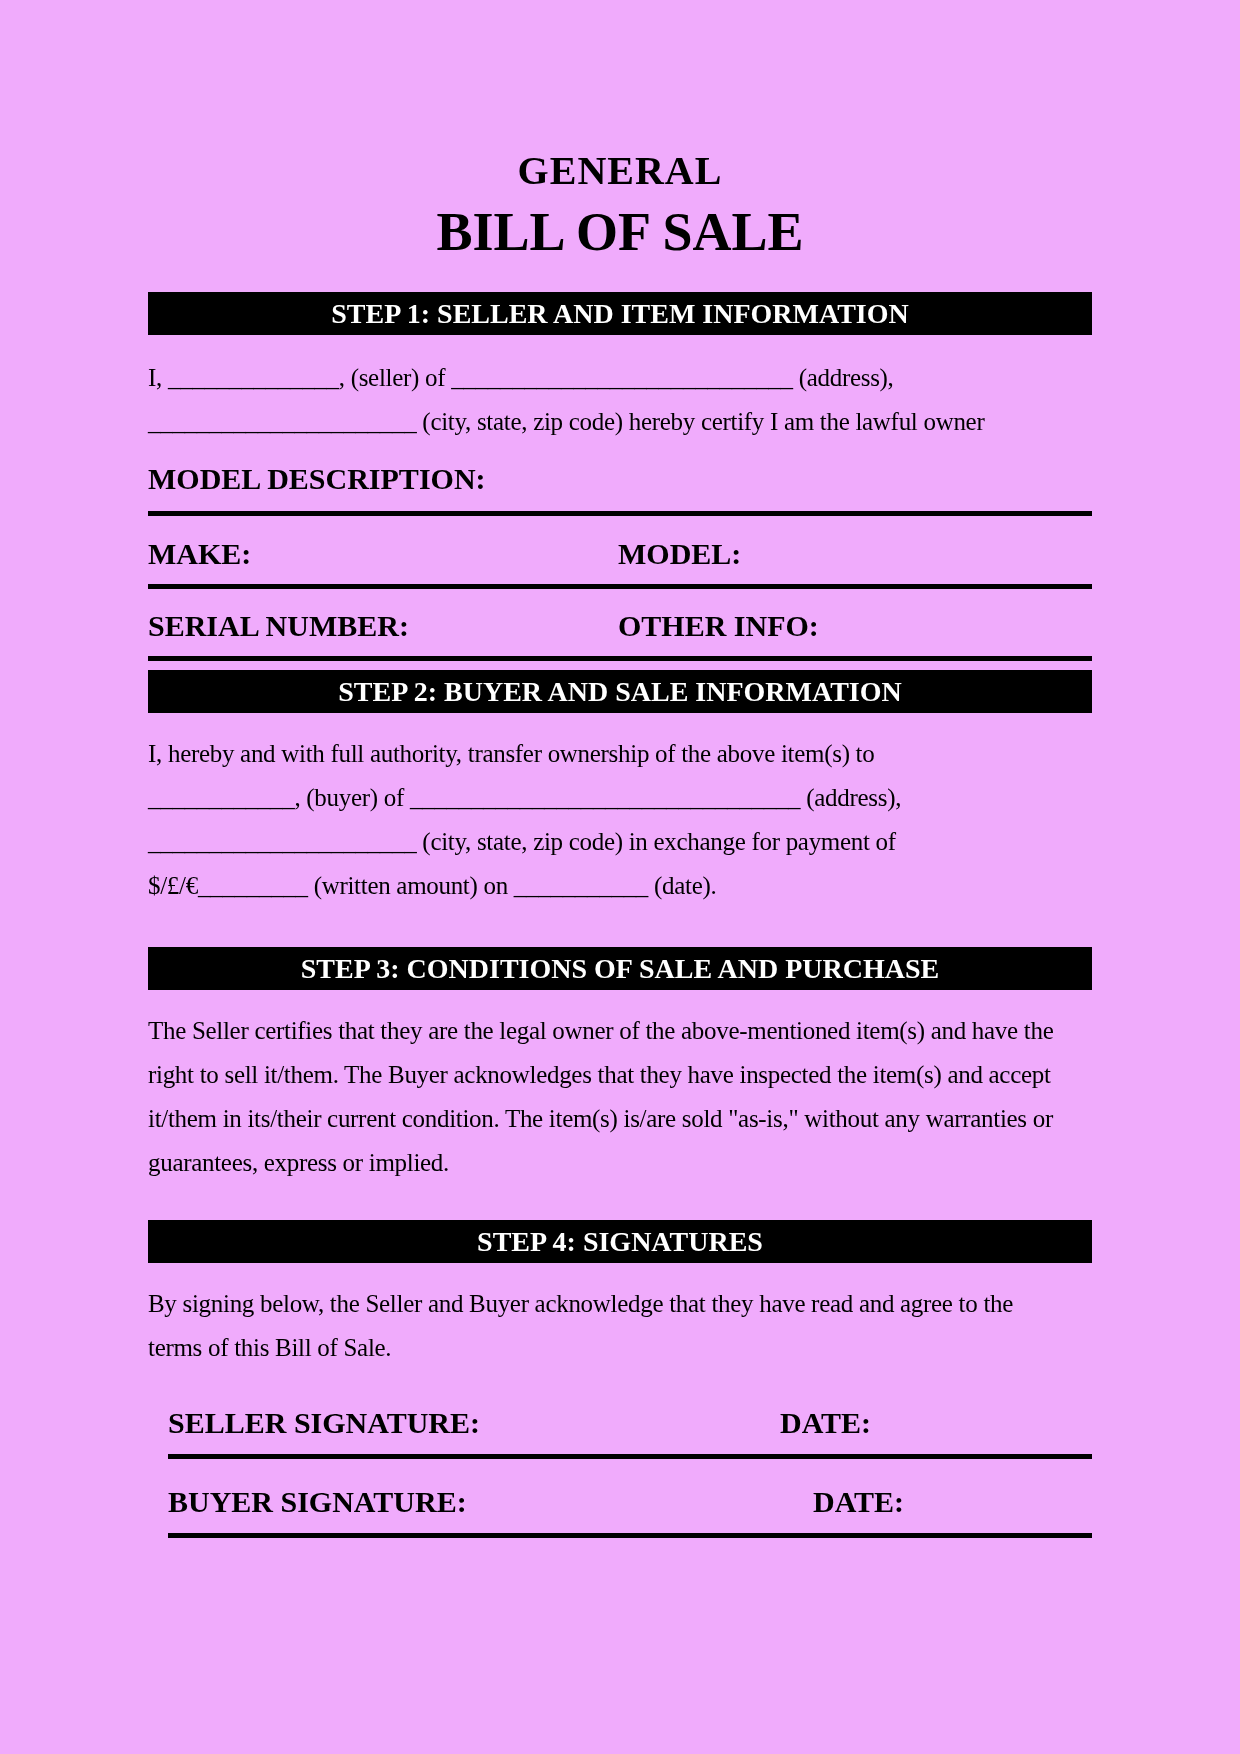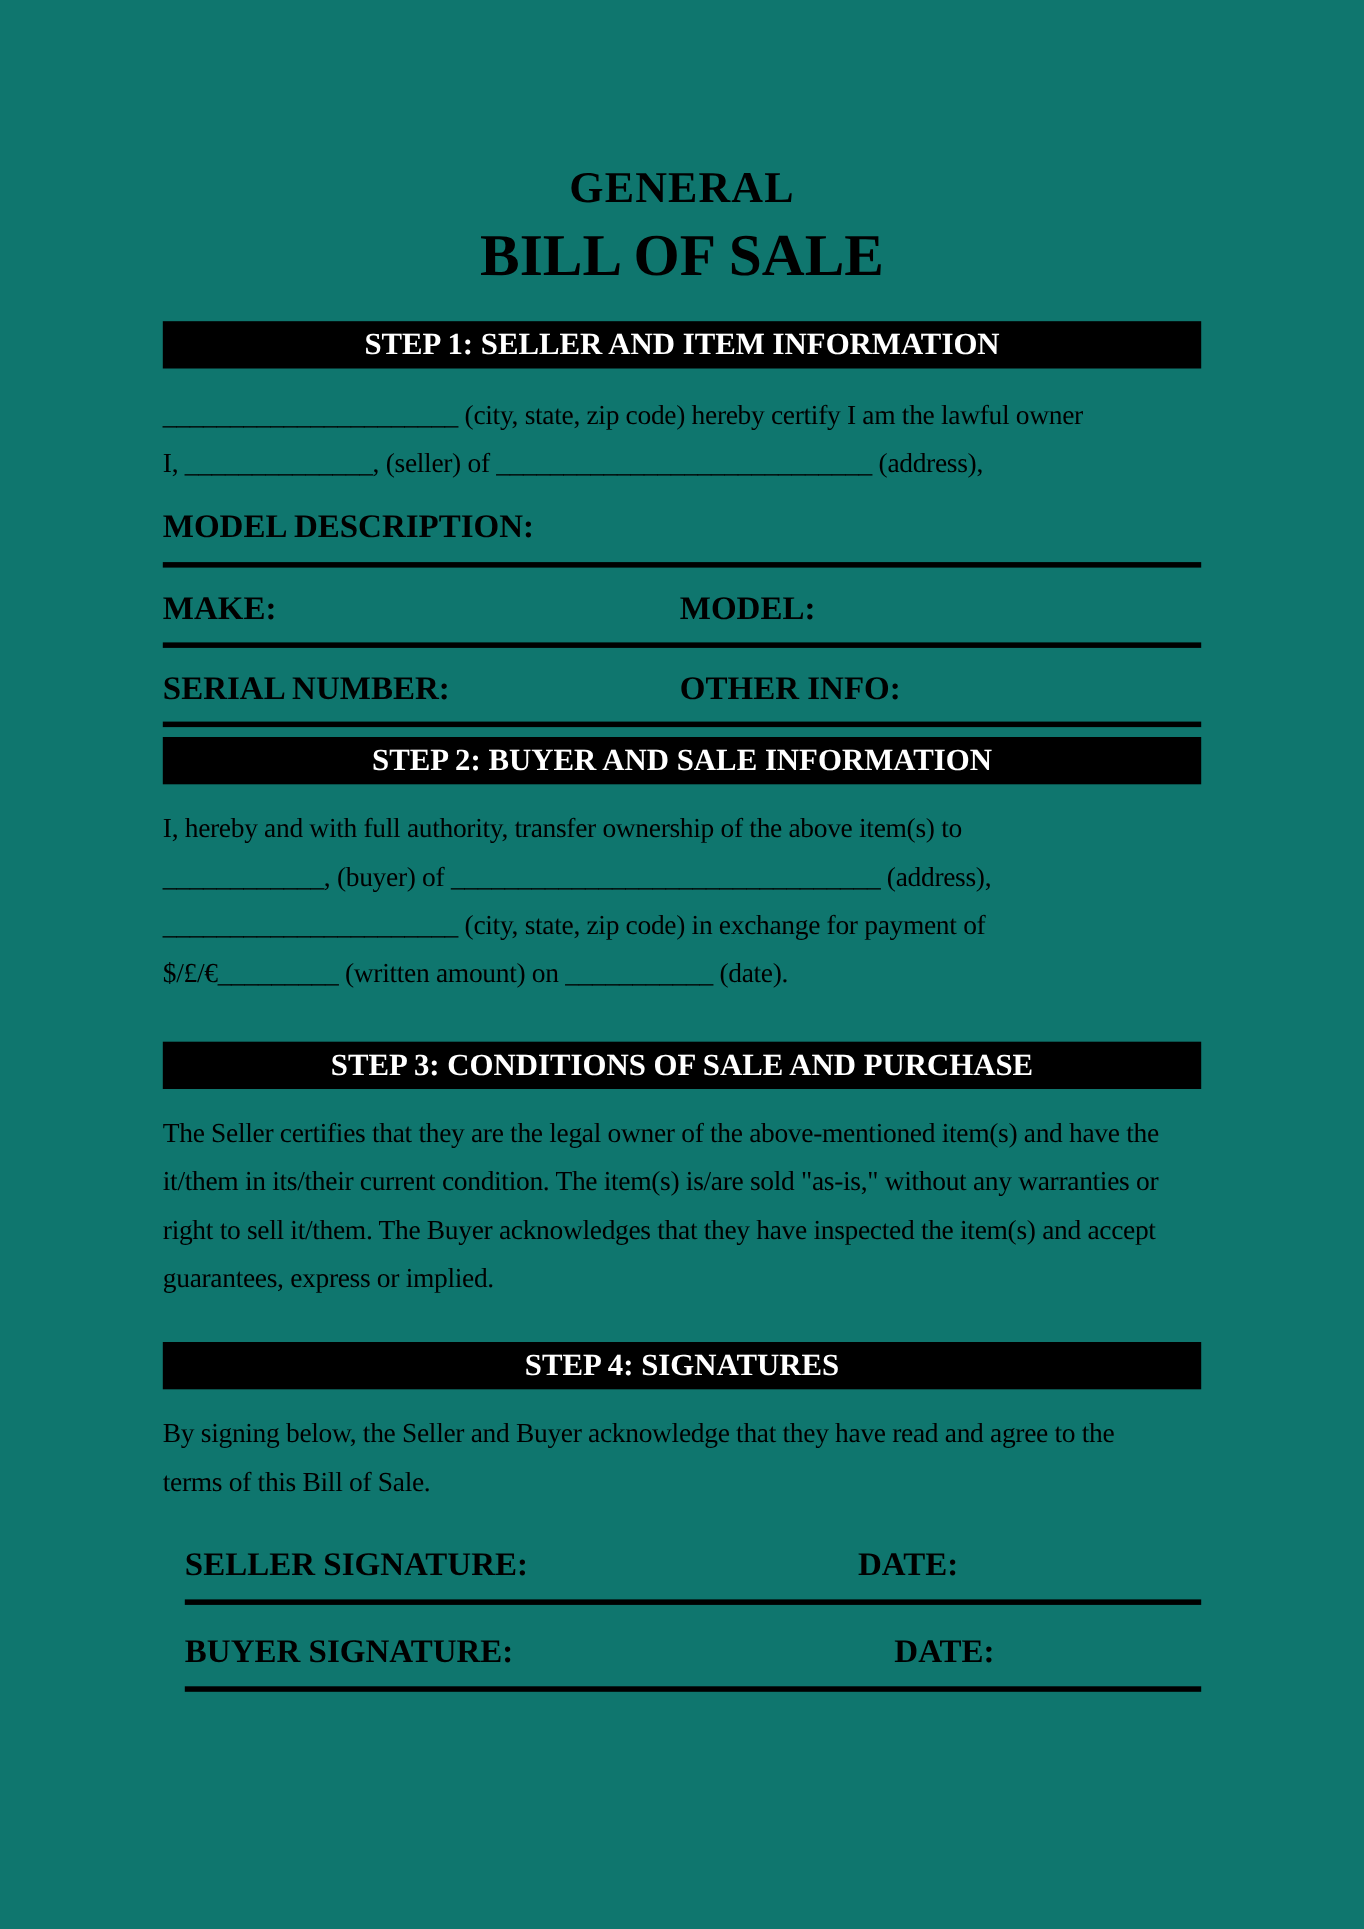--- a/index.html
+++ b/index.html
@@ -1,21 +1,21 @@
 <!DOCTYPE html>
 <html><head>
 <meta charset="utf-8">
 <style>
   html, body { margin: 0; padding: 0; background: #ffffff; }
   .page {
     position: relative;
     width: 1240px;
     height: 1754px;
     margin: 0 auto;
-    background: #0f766e;
+    background: #f0abfc;
     color: #000000;
     font-family: "Liberation Serif", "DejaVu Serif", serif;
     box-sizing: border-box;
     padding: 0 148px;
     overflow: hidden;
   }
   .title-small {
     padding-top: 145px;
     font-size: 40px;
     line-height: 52px;
@@ -90,22 +90,22 @@
 <body>
 
 <div class="page">
 
   <div class="title-small">GENERAL</div>
   <div class="title-large">BILL OF SALE</div>
 
   <div class="step-bar">STEP 1: SELLER AND ITEM INFORMATION</div>
 
   <div class="para p1">
+    <div class="line">I, ______________, (seller) of ____________________________ (address),</div>
     <div class="line">______________________ (city, state, zip code) hereby certify I am the lawful owner</div>
-    <div class="line">I, ______________, (seller) of ____________________________ (address),</div>
   </div>
 
   <div class="field-label">MODEL DESCRIPTION:</div>
 
   <div class="field-row row1">
     <div class="c1">MAKE:</div>
     <div class="c2">MODEL:</div>
   </div>
 
   <div class="field-row row2">
@@ -119,22 +119,22 @@
     <div class="line">I, hereby and with full authority, transfer ownership of the above item(s) to</div>
     <div class="line">____________, (buyer) of ________________________________ (address),</div>
     <div class="line">______________________ (city, state, zip code) in exchange for payment of</div>
     <div class="line">$/£/€_________ (written amount) on ___________ (date).</div>
   </div>
 
   <div class="step-bar bar3">STEP 3: CONDITIONS OF SALE AND PURCHASE</div>
 
   <div class="para p3">
     <div class="line">The Seller certifies that they are the legal owner of the above-mentioned item(s) and have the</div>
+    <div class="line">right to sell it/them. The Buyer acknowledges that they have inspected the item(s) and accept</div>
     <div class="line">it/them in its/their current condition. The item(s) is/are sold "as-is," without any warranties or</div>
-    <div class="line">right to sell it/them. The Buyer acknowledges that they have inspected the item(s) and accept</div>
     <div class="line">guarantees, express or implied.</div>
   </div>
 
   <div class="step-bar bar4">STEP 4: SIGNATURES</div>
 
   <div class="para p4">
     <div class="line">By signing below, the Seller and Buyer acknowledge that they have read and agree to the</div>
     <div class="line">terms of this Bill of Sale.</div>
   </div>
 

